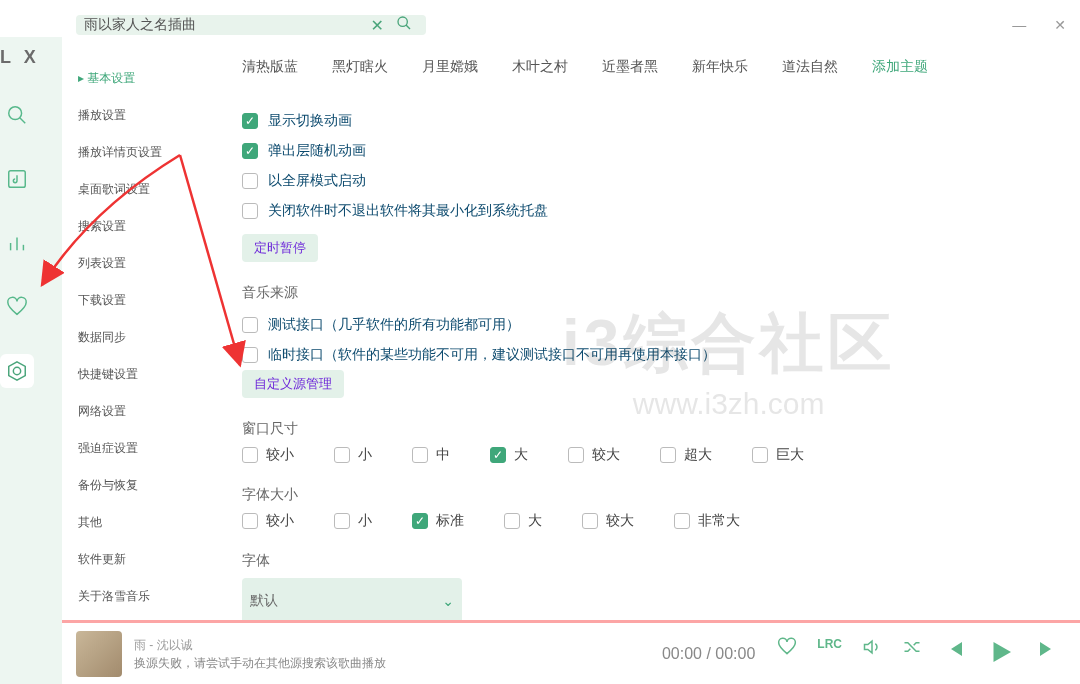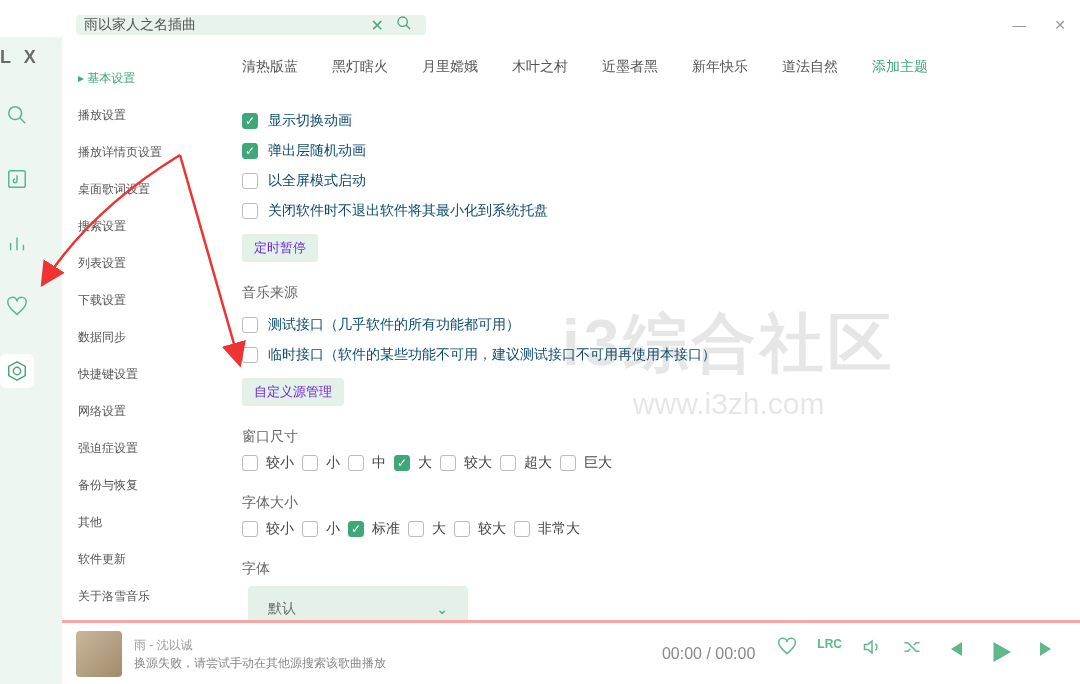--- a/index.html
+++ b/index.html
@@ -67,27 +67,27 @@
 .cb.checked { background: #3fa77a; border-color: #3fa77a; }
 .cb.checked::after { content: "✓"; color: #fff; font-size: 12px; line-height: 1; }
 
 .pill-btn {
   display: inline-block; padding: 5px 12px; background: #e3f1e9;
   color: #6d28d9; font-size: 13px; border-radius: 4px; cursor: pointer;
 }
 
 .section-label { color: #666; font-size: 14px; margin-top: 22px; margin-bottom: 8px; }
 
-.inline-opts { display: flex; flex-wrap: wrap; gap: 8px; align-items: center; }
+.inline-opts { display: flex; flex-wrap: wrap; gap: 40px; align-items: center; }
 .opt { display: inline-flex; align-items: center; gap: 8px; color: #444; }
 
 .select {
   width: 220px; height: 46px; background: #e3f1e9; border-radius: 4px;
   display: flex; align-items: center; justify-content: space-between;
-  padding: 0 20px; color: #6a6a6a; cursor: pointer; margin-left: 6px;
+  padding: 0 8px; color: #6a6a6a; cursor: pointer;
 }
 .select .chev { color: #3fa77a; }
 
 
 .wm {
   position: absolute; left: 340px; top: 256px; pointer-events: none;
   opacity: 0.12; text-align: center;
 }
 .wm .t1 { font-size: 64px; font-weight: 700; letter-spacing: 4px; }
 .wm .t2 { font-size: 30px; font-weight: 500; }
@@ -227,21 +227,21 @@
 
         <div class="section-label">音乐来源</div>
         <div class="opt-line">
             <span class="cb"></span>
             <span>测试接口（几乎软件的所有功能都可用）</span>
           </div>
         <div class="opt-line">
             <span class="cb"></span>
             <span>临时接口（软件的某些功能不可用，建议测试接口不可用再使用本接口）</span>
           </div>
-        <div style="margin-top:8px;"><span class="pill-btn">自定义源管理</span></div>
+        <div style=""><span class="pill-btn">自定义源管理</span></div>
 
         <div class="section-label">窗口尺寸</div>
         <div class="inline-opts">
           <span class="opt">
               <span class="cb"></span>
               <span>较小</span>
             </span>
           <span class="opt">
               <span class="cb"></span>
               <span>小</span>

